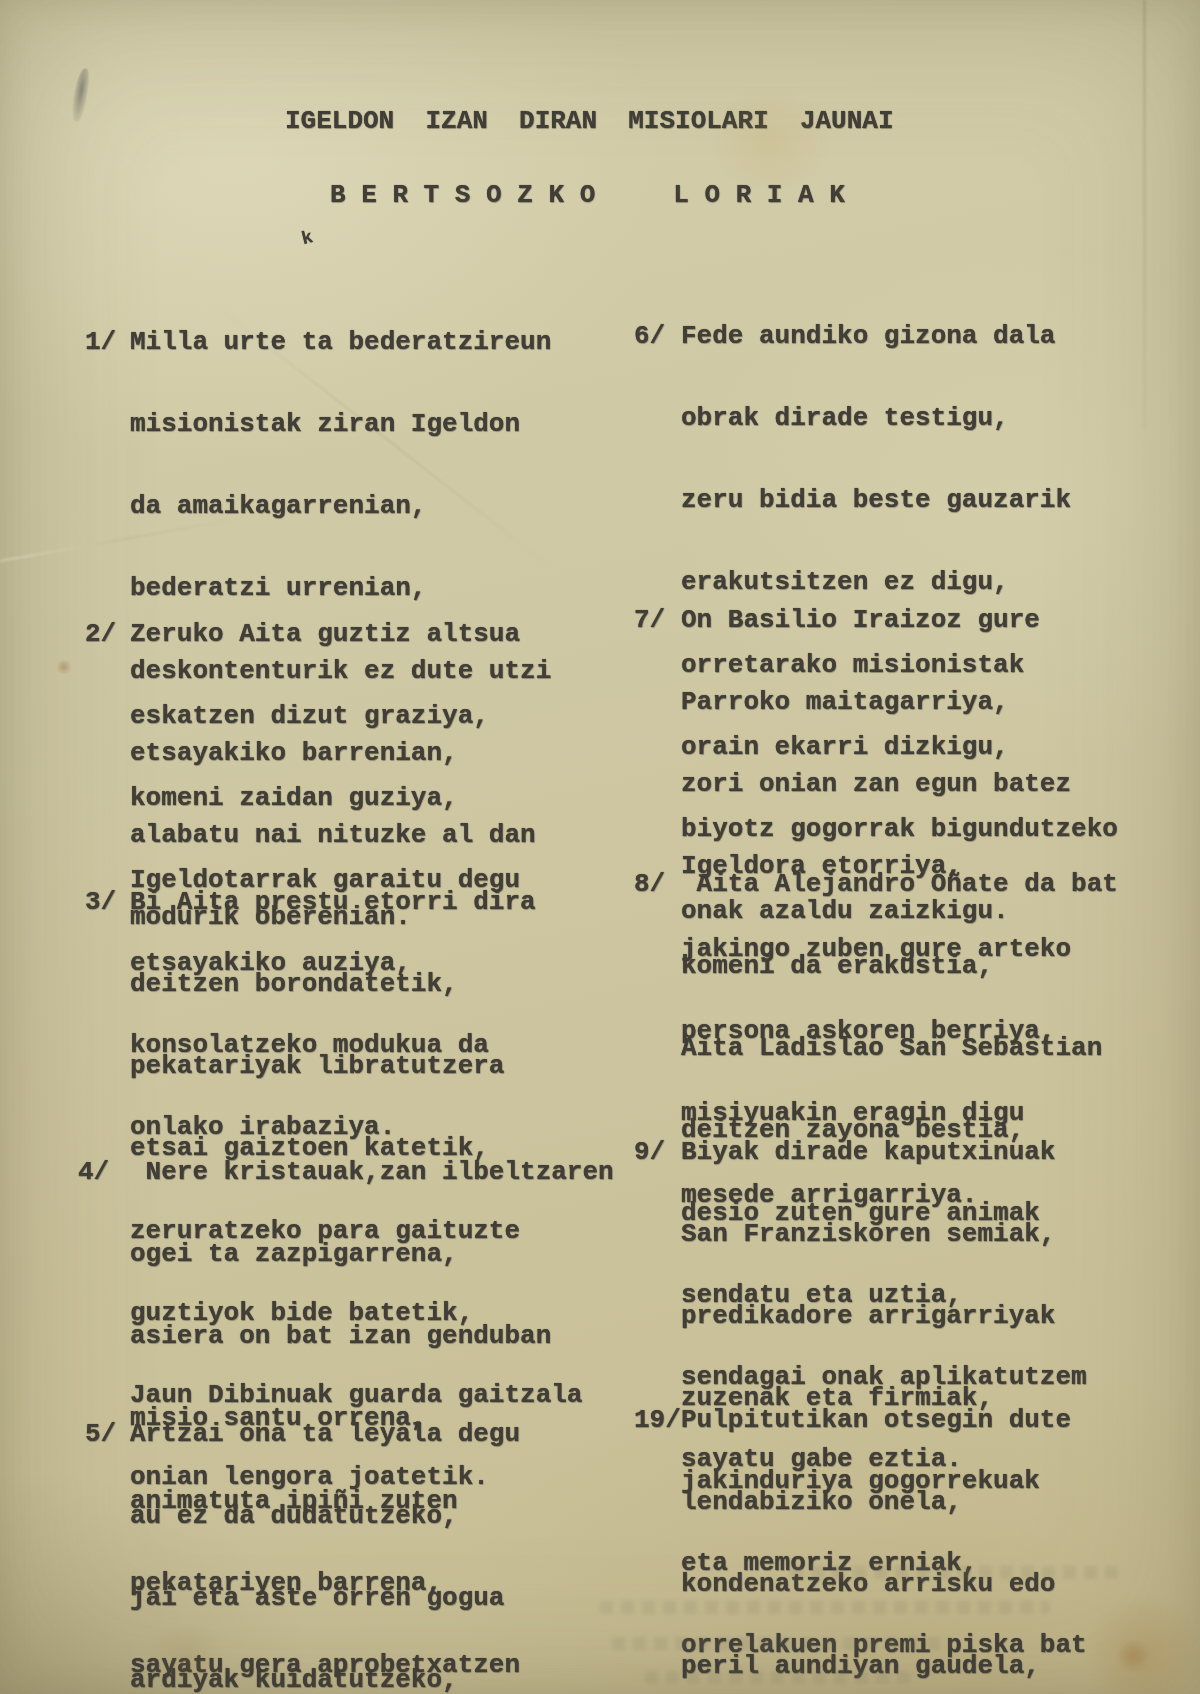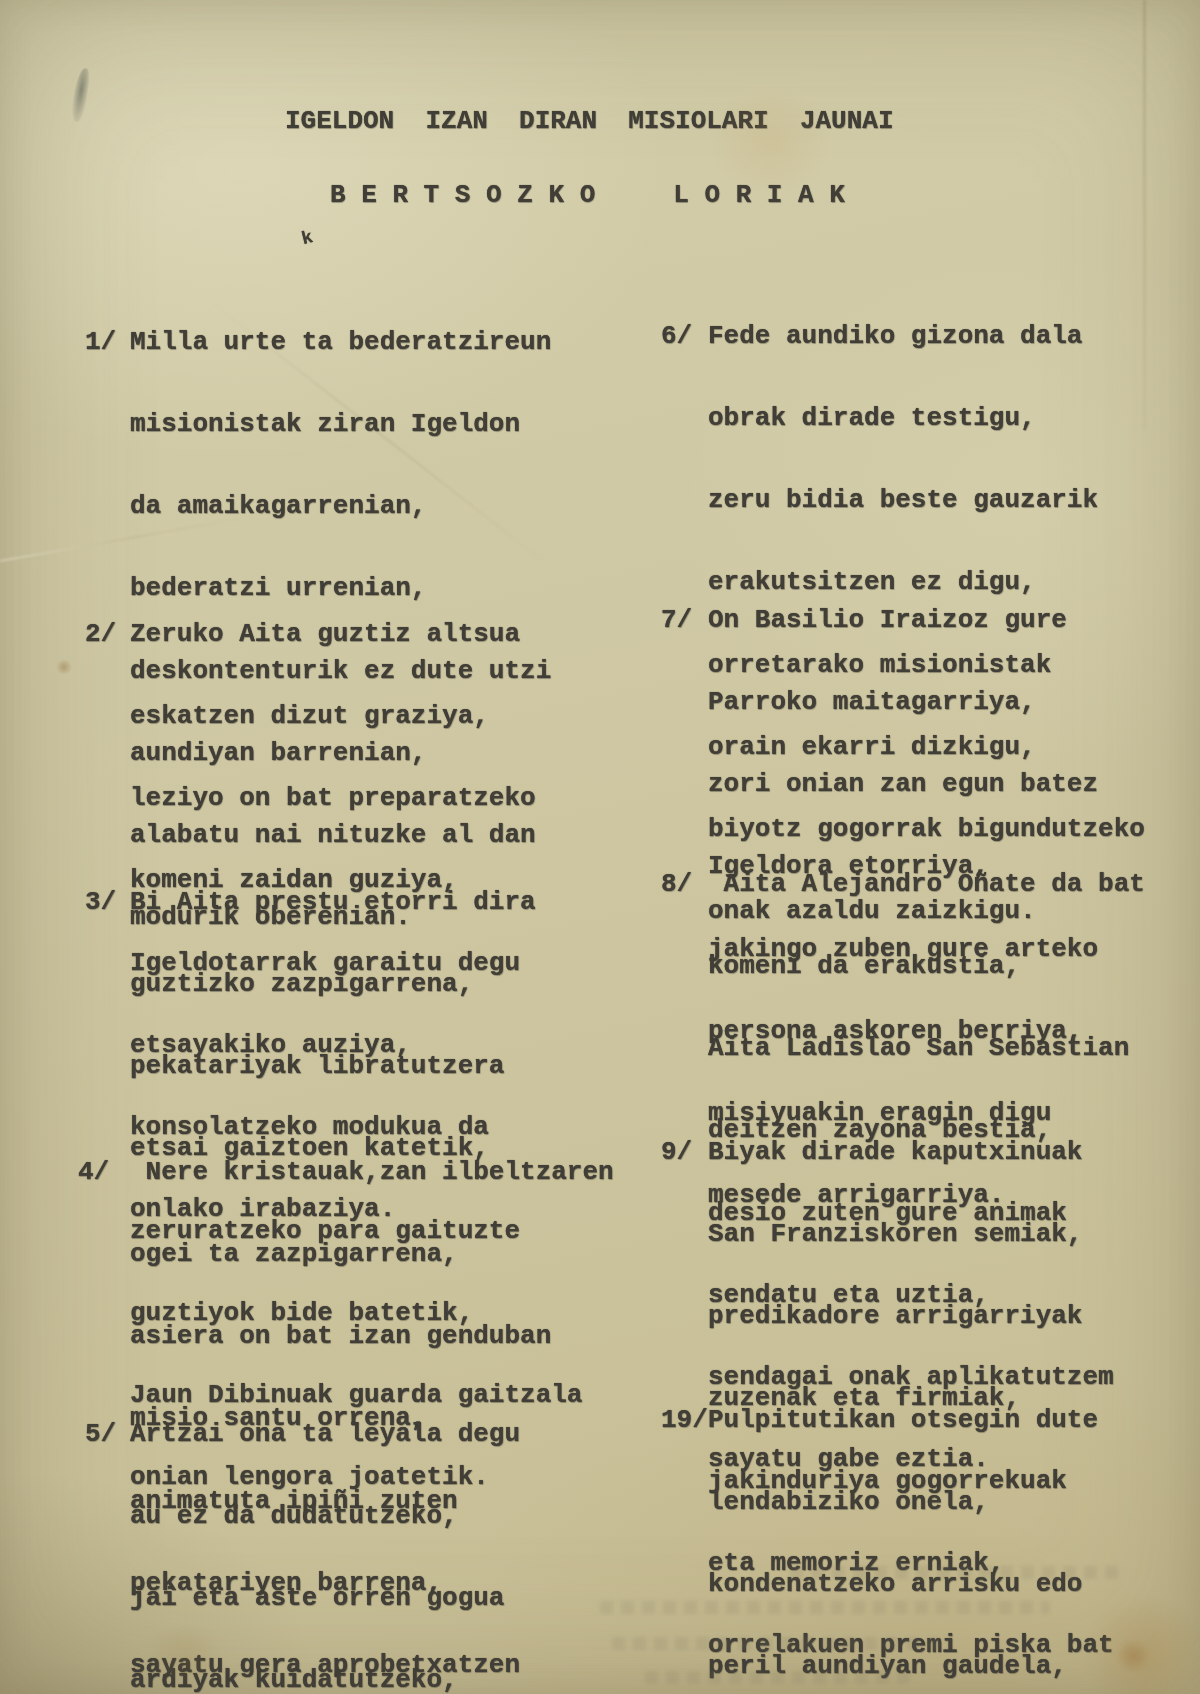--- a/index.html
+++ b/index.html
@@ -30,21 +30,21 @@
   .doc-title{left:285px;top:106px;font-size:26px;line-height:30px;}
   .doc-subtitle{left:330px;top:180px;font-size:26px;line-height:30px;}
   .typed-mark{
     left:302px;top:228px;font-size:18px;transform:rotate(-14deg);
     text-shadow:0 0 1px rgba(58,55,45,0.8);
   }
   .verse{
     position:absolute;font-size:26px;line-height:27.4px;
   }
   .v-left{left:85px;padding-left:45px;}
-  .v-right{left:661px;padding-left:47px;}
+  .v-right{left:634px;padding-left:47px;}
   .vline{white-space:pre;}
   .v-left .vnum{display:inline-block;width:45px;margin-left:-45px;white-space:pre;}
   .v-right .vnum{display:inline-block;width:47px;margin-left:-47px;white-space:pre;}
   .verse-4{left:78px;padding-left:52px;}
   .verse-4 .vnum{width:52px;margin-left:-52px;}
   
   .blem{position:absolute;pointer-events:none;}
   .pencil-smudge{
     left:74px;top:68px;width:13px;height:54px;border-radius:60% 40% 50% 50%;
     background:radial-gradient(ellipse at 50% 40%, rgba(74,80,74,0.55), rgba(74,80,74,0.12) 65%, rgba(74,80,74,0) 100%);
@@ -92,39 +92,38 @@
   <div class="typed doc-title">IGELDON  IZAN  DIRAN  MISIOLARI  JAUNAI</div>
   <div class="typed doc-subtitle">B E R T S O Z K O     L O R I A K</div>
   <div class="typed typed-mark">k</div>
 
   <div class="typed verse v-left" style="top:274px">
     <div class="vline"><span class="vnum">1/</span><span>Milla urte ta bederatzireun</span></div>
     <div class="vline">misionistak ziran Igeldon</div>
     <div class="vline">da amaikagarrenian,</div>
     <div class="vline">bederatzi urrenian,</div>
     <div class="vline">deskontenturik ez dute utzi</div>
-    <div class="vline">aundiyan barrenian,</div>
+    <div class="vline">etsayakiko barrenian,</div>
     <div class="vline">alabatu nai nituzke al dan</div>
     <div class="vline">modurik oberenian.</div>
   </div>
 
   <div class="typed verse v-left" style="top:566px">
     <div class="vline"><span class="vnum">2/</span><span>Zeruko Aita guztiz altsua</span></div>
     <div class="vline">eskatzen dizut graziya,</div>
-    <div class="vline">leziyo on bat preparatzeko</div>
     <div class="vline">komeni zaidan guziya,</div>
     <div class="vline">Igeldotarrak garaitu degu</div>
     <div class="vline">etsayakiko auziya,</div>
     <div class="vline">konsolatzeko modukua da</div>
     <div class="vline">onlako irabaziya.</div>
   </div>
 
   <div class="typed verse v-left" style="top:834px">
     <div class="vline"><span class="vnum">3/</span><span>Bi Aita prestu etorri dira</span></div>
-    <div class="vline">guztizko zazpigarrena,</div>
+    <div class="vline">deitzen borondatetik,</div>
     <div class="vline">pekatariyak libratutzera</div>
     <div class="vline">etsai gaiztoen katetik,</div>
     <div class="vline">zeruratzeko para gaituzte</div>
     <div class="vline">guztiyok bide batetik,</div>
     <div class="vline">Jaun Dibinuak guarda gaitzala</div>
     <div class="vline">onian lengora joatetik.</div>
   </div>
 
   <div class="typed verse v-left verse-4" style="top:1104px">
     <div class="vline"><span class="vnum">4/</span><span> Nere kristauak,zan ilbeltzaren</span></div>

